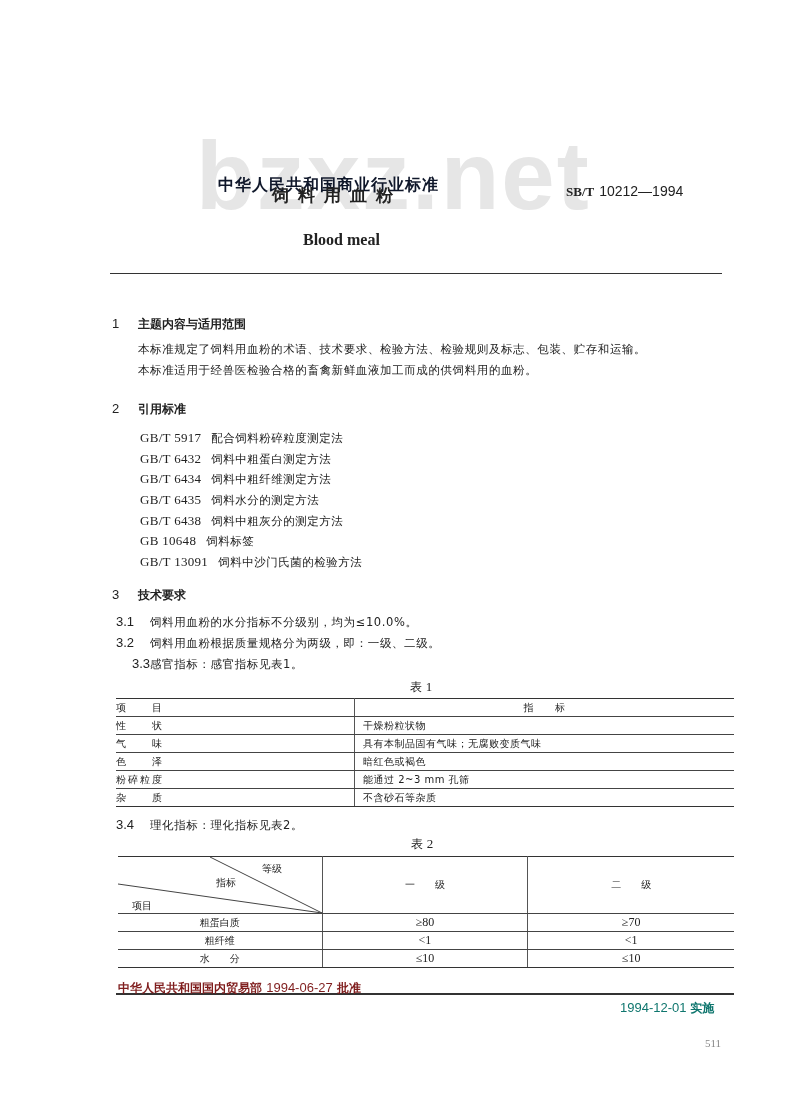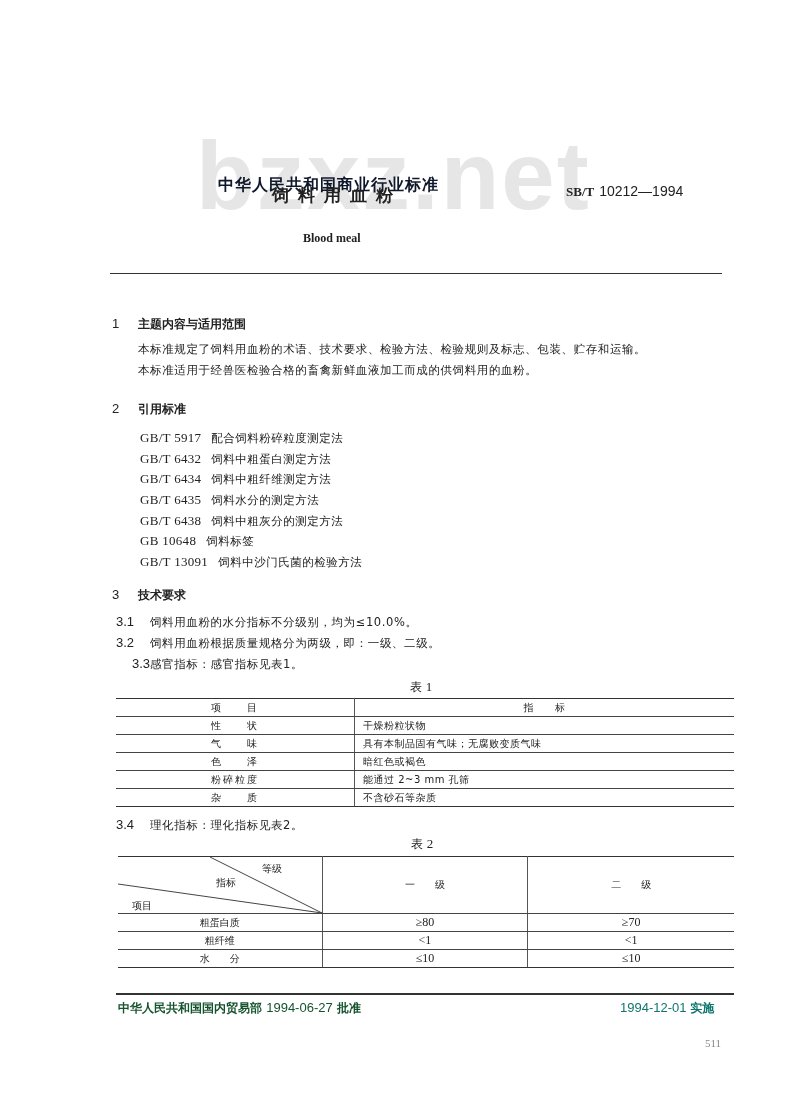--- a/index.html
+++ b/index.html
@@ -49,21 +49,21 @@
     }
     .doc-number .sb {
       font-family: "Liberation Serif", serif;
       font-weight: bold;
       font-size: 13px;
       margin-right: 5px;
     }
     .doc-subtitle-en {
       left: 303px; top: 231px;
       font-family: "Liberation Serif", serif;
-      font-weight: bold; font-size: 12px; color: #222;
+      font-weight: bold; font-size: 16px; color: #222;
     }
     .rule-top {
       left: 110px; top: 273px; width: 612px; height: 1px;
       background: #333;
     }
     .section-heading {
       font-size: 12px; font-weight: bold; color: #222; white-space: nowrap;
     }
     .section-heading .num {
       font-family: "Liberation Sans", sans-serif;
@@ -106,21 +106,21 @@
       font-size: 10px; color: #222;
     }
     .t1 td {
       height: 17px;
       padding: 0;
       border-bottom: 1px solid #444;
       vertical-align: middle;
     }
     .t1 tr:first-child td { border-top: 1.5px solid #333; }
     .t1 tr:last-child td { border-bottom: 1.5px solid #333; }
-    .t1 td.c1 { width: 238px; border-right: 1px solid #555; text-align: center; letter-spacing: 2px; margin-top: 16px; }
+    .t1 td.c1 { width: 238px; border-right: 1px solid #555; text-align: left; letter-spacing: 2px; margin-top: 16px; }
     .t1 td.c2 { padding-left: 8px; letter-spacing: 0.5px; }
     .t1 td.c2.head { text-align: center; padding-left: 0; }
 
     
     .t2 {
       left: 118px; top: 856px; width: 616px;
       border-collapse: collapse;
       font-size: 10px; color: #222;
     }
     .t2 td {
@@ -137,22 +137,22 @@
     .t2 td.c3 { width: 206px; }
     .t2 .num { font-family: "Liberation Serif", serif; font-size: 12px; }
     .diag-svg { position: absolute; left: 0; top: 0; }
     .diag-label { position: absolute; font-size: 10px; color: #222; white-space: nowrap; }
 
     .rule-bottom {
       left: 116px; top: 993px; width: 618px; height: 1.5px;
       background: #333;
     }
     .approval {
-      left: 118px; top: 1000px;
-      font-size: 12px; font-weight: bold; color: #14532d; white-space: nowrap;
+      left: 118px; top: 980px;
+      font-size: 12px; font-weight: bold; color: #7f1d1d; white-space: nowrap;
     }
     .approval .d { font-family: "Liberation Sans", sans-serif; font-weight: normal; font-size: 13px; }
     .effective {
       left: 620px; top: 1000px;
       font-size: 12px; color: #0f766e; white-space: nowrap;
     }
     .effective .d { font-family: "Liberation Sans", sans-serif; font-size: 13px; }
     .effective .b { font-weight: bold; }
     .page-number {
       left: 705px; top: 1037px;

